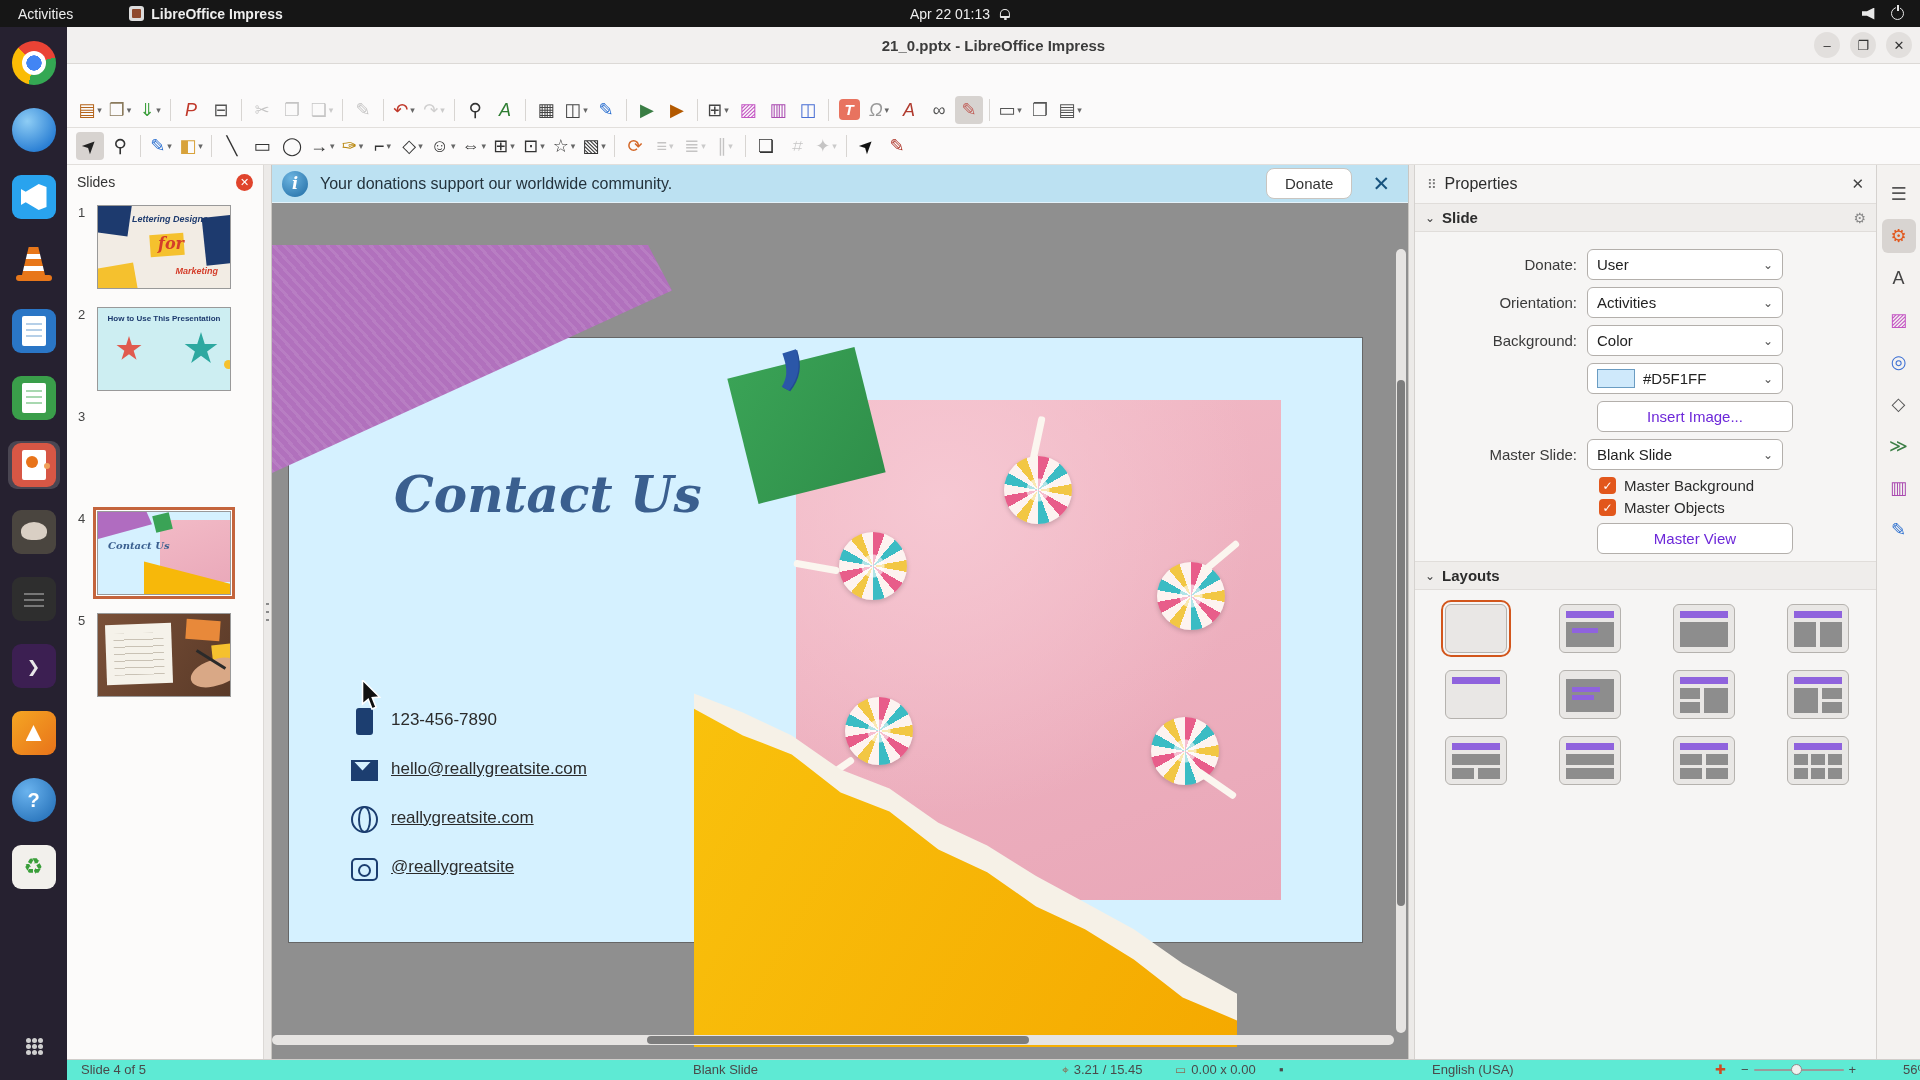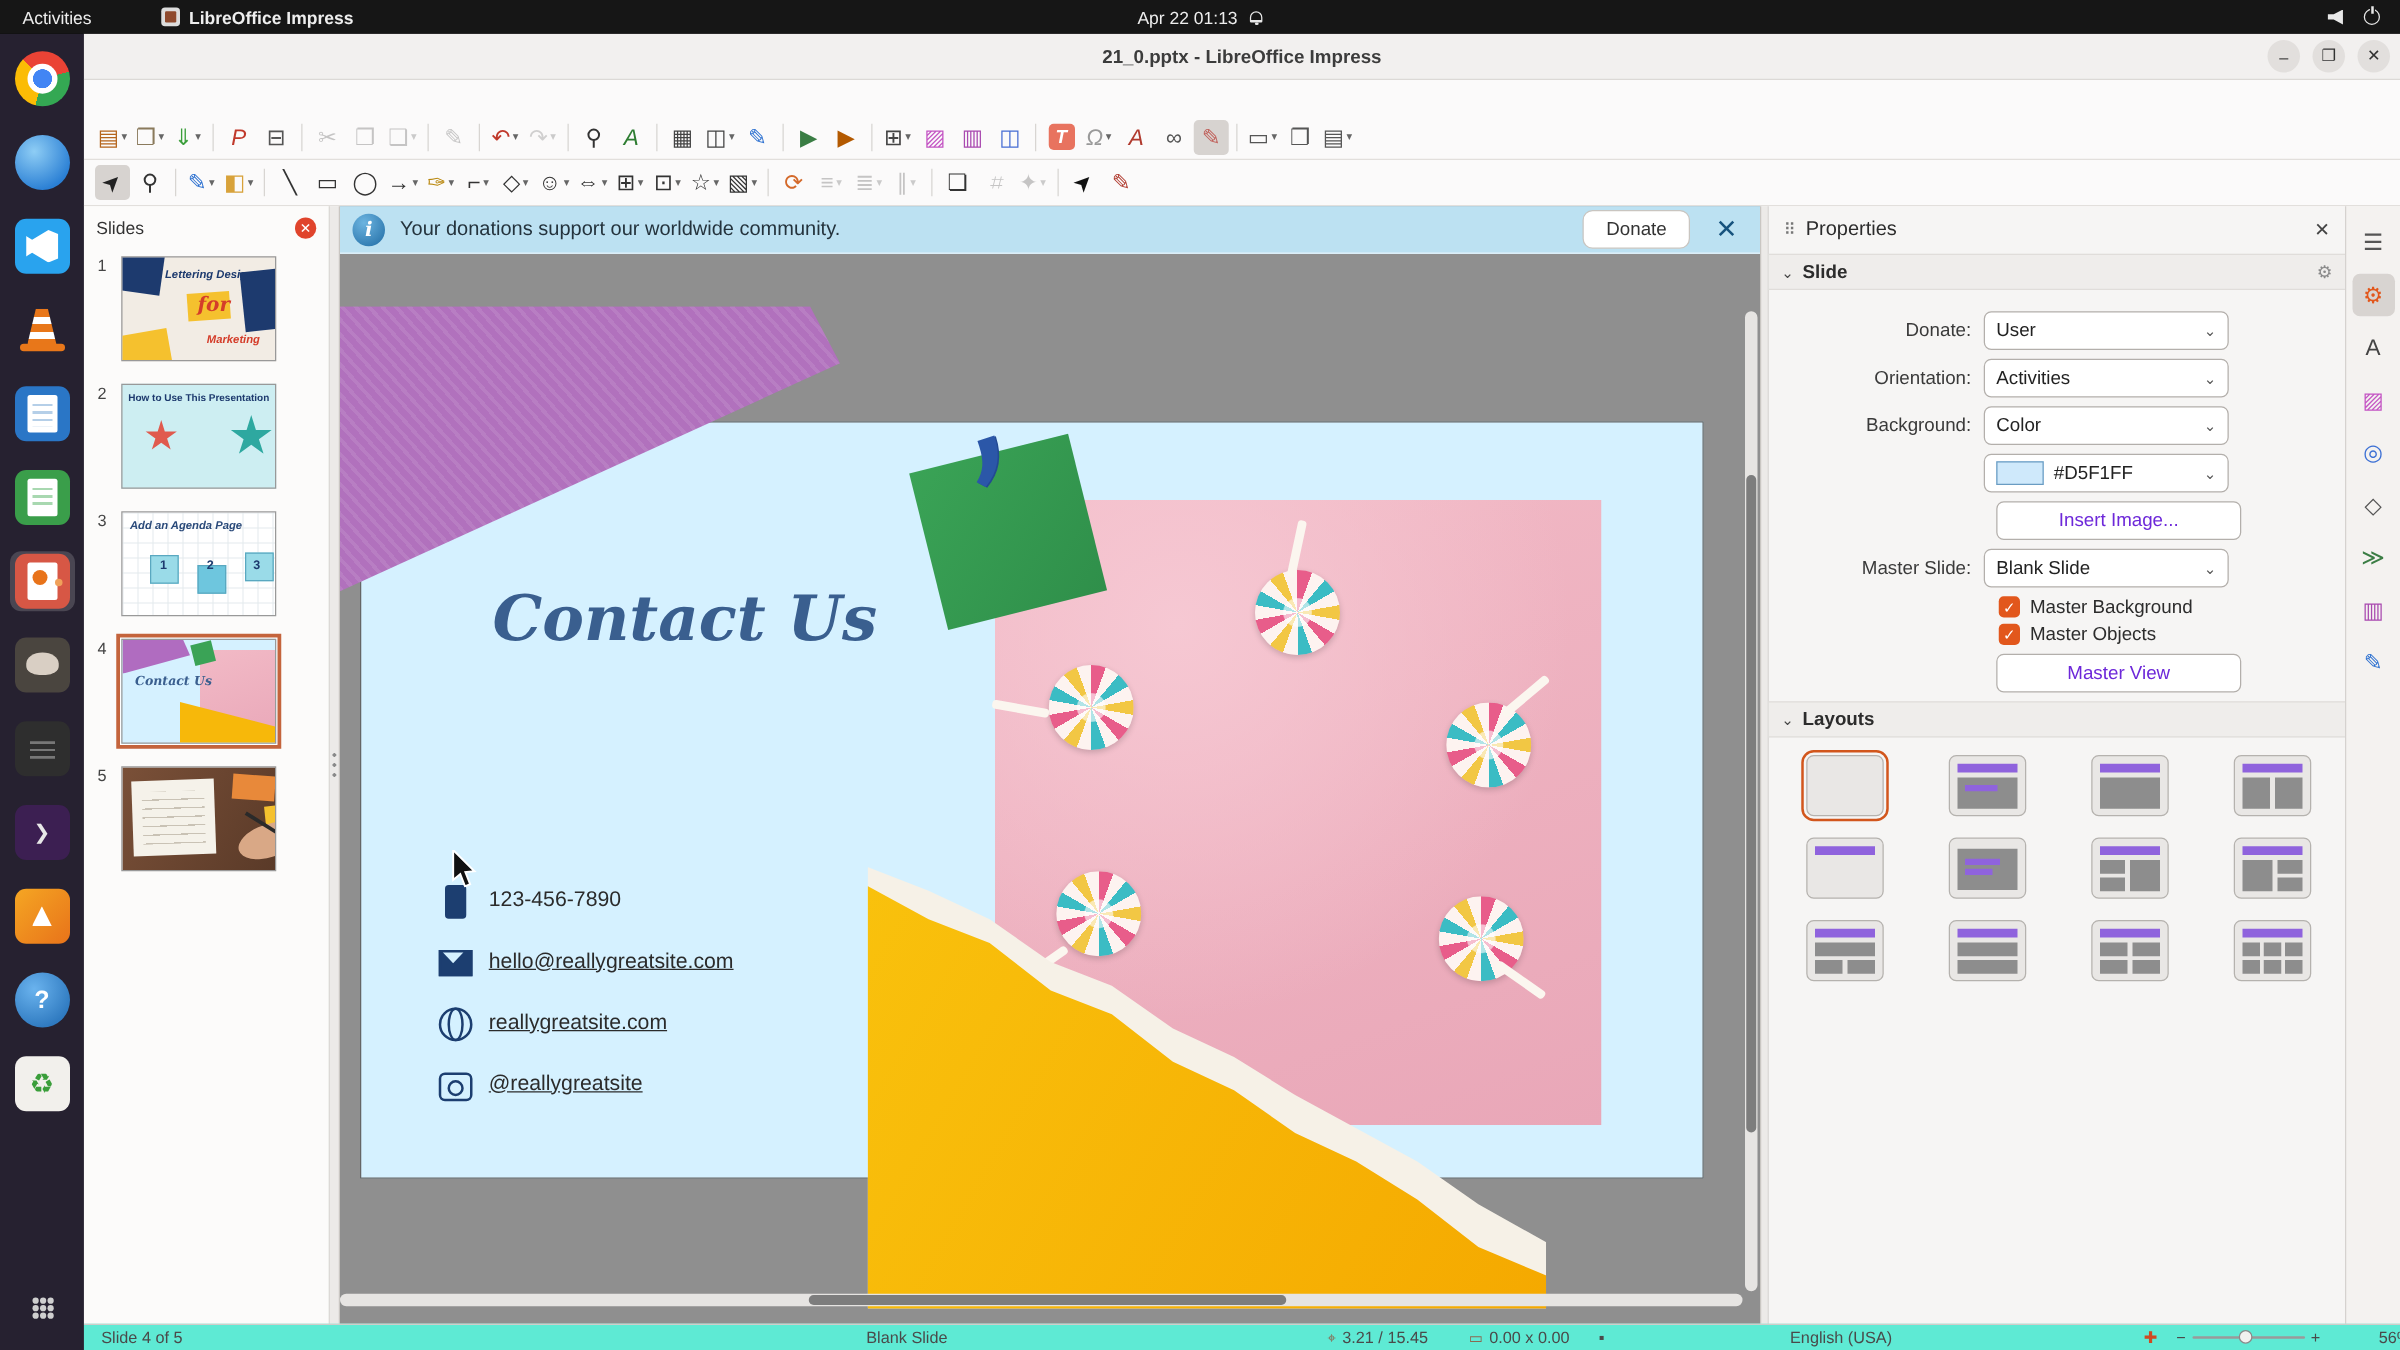--- a/index.html
+++ b/index.html
@@ -102,21 +102,21 @@
   .bodyrow { flex:1; display:flex; min-height:0; }
 
   
   .slides-panel { width:196px; background:#fcfbfa; display:flex; flex-direction:column; }
   .sp-header { height:34px;  display:flex; align-items:center; padding:0 10px; font-size:14px; color:#333; }
   .sp-close { margin-left:auto; width:17px; height:17px; border-radius:50%; background:#e0442c; color:#fff;
     font-size:11px; display:flex; align-items:center; justify-content:center; font-weight:bold; }
   .slide-list { flex:1; padding:6px 6px 0 2px; }
   .slide-item { display:flex; margin-bottom:18px; position:relative; padding-left:28px; height:84px; }
   .tnum { position:absolute; left:9px; top:0; font-size:13px; color:#444; }
-  .thumb { width:124px; height:84px; background:#fff; border:1px solid #999; position:relative; overflow:hidden; }
+  .thumb { width:134px; height:84px; background:#fff; border:1px solid #999; position:relative; overflow:hidden; }
   .slide-item.selected .thumb { box-shadow:0 0 0 1px #fff,0 0 0 4px #c4643c; }
   .tart i { display:none; position:absolute; }
   .tt1,.tt2,.tt3 { position:absolute; white-space:nowrap; }
   .t1 .thumb { background:#f2ece4; }
   .t1 .a { display:block; left:-8px; top:-6px; width:40px; height:34px; background:#1d3a6e; transform:rotate(8deg); }
   .t1 .b { display:block; right:-10px; top:10px; width:36px; height:48px; background:#1d3a6e; transform:rotate(-6deg); }
   .t1 .c { display:block; left:-6px; bottom:-8px; width:44px; height:30px; background:#f5c12e; transform:rotate(-10deg); }
   .t1 .d { display:block; left:52px; top:28px; width:34px; height:22px; background:#f5c12e; transform:rotate(-4deg); }
   .t1 .tt1 { left:34px; top:8px; font-size:9px; font-style:italic; font-weight:bold; color:#1d3a6e; }
   .t1 .tt2 { left:60px; top:28px; font-size:16px; font-style:italic; font-weight:bold; color:#d43d2a; font-family:"DejaVu Serif",serif; }
@@ -605,28 +605,20 @@
               <i class="a"></i>
                 <i class="b"></i>
                 <i class="c"></i>
               <span class="tt1">How to Use This Presentation</span>
               <span class="tt2"></span>
               <span class="tt3"></span>
             </div>
           </div>
             <div class="slide-item t3">
             <span class="tnum">3</span>
-            <div class="thumb tart">
-              <i class="a"></i>
-                <i class="b"></i>
-                <i class="c"></i>
-              <span class="tt1">Add an Agenda Page</span>
-              <span class="tt2">1 2 3</span>
-              <span class="tt3"></span>
-            </div>
           </div>
             <div class="slide-item t4 selected">
             <span class="tnum">4</span>
             <div class="thumb tart">
               <i class="a"></i>
                 <i class="b"></i>
                 <i class="c"></i>
                 <i class="d"></i>
               <span class="tt1">Contact Us</span>
               <span class="tt2"></span>

